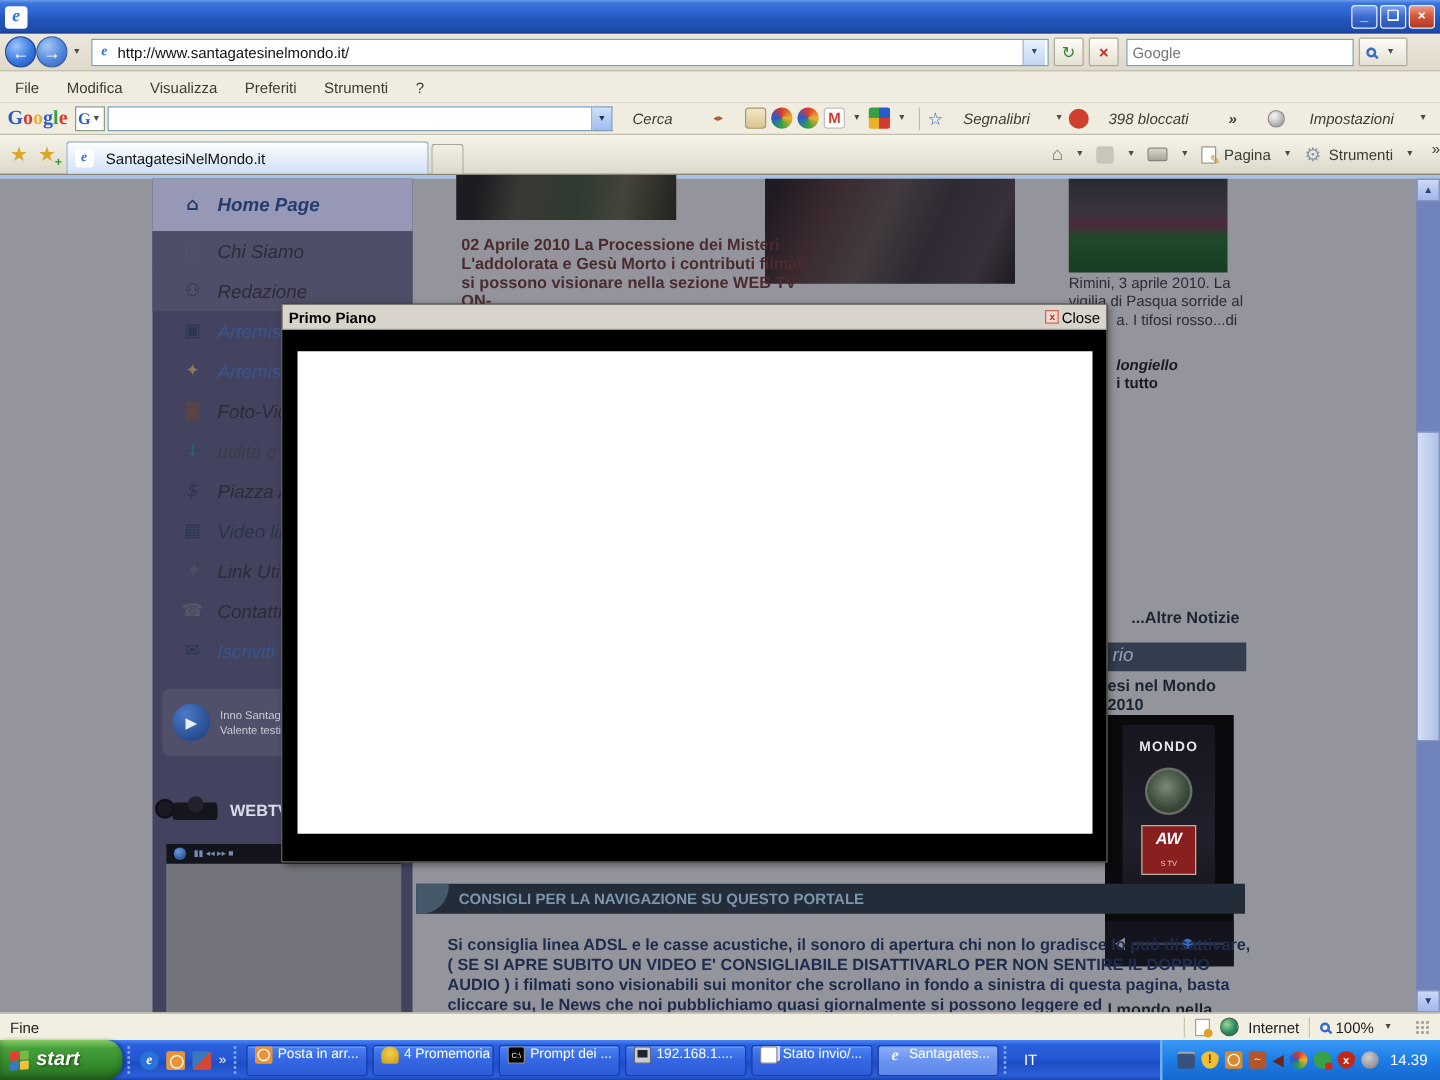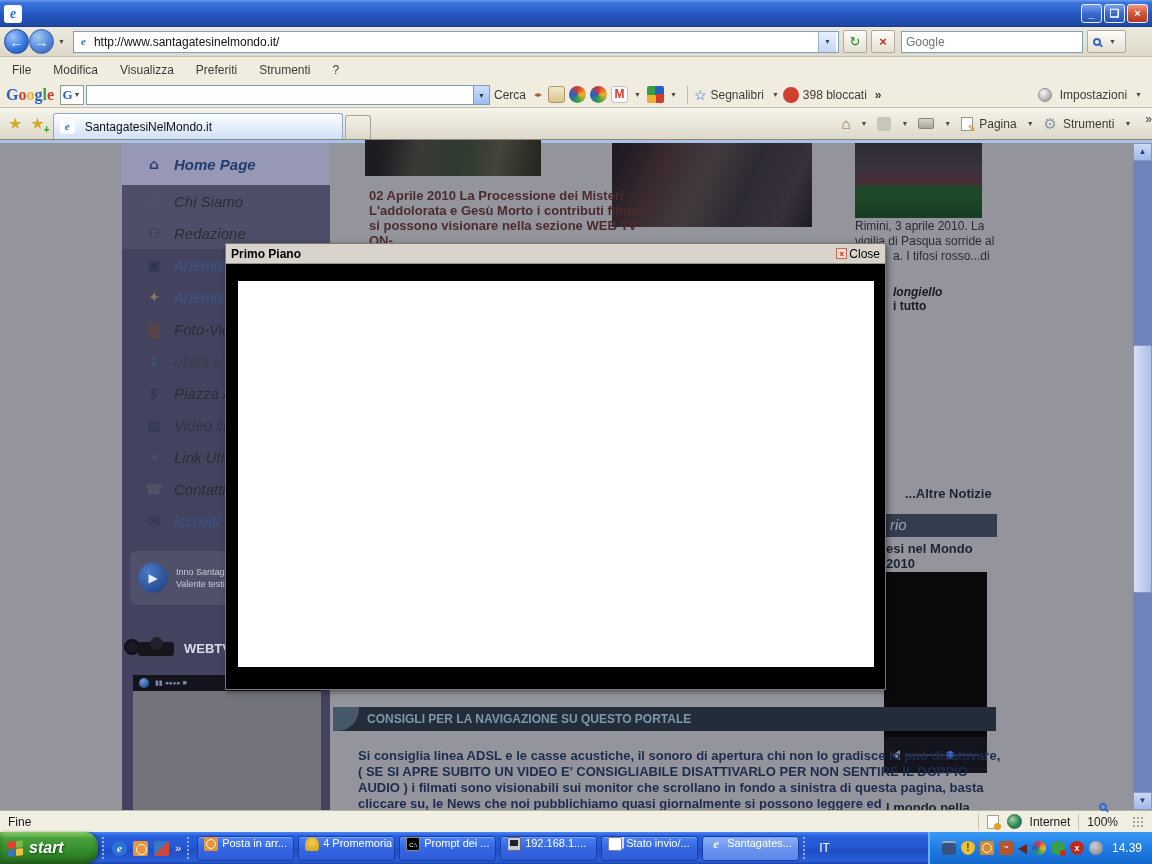--- a/index.html
+++ b/index.html
@@ -55,21 +55,21 @@
     border-bottom:1px solid #c2beae; display:flex; align-items:center; padding:0 6px; }
   .glogo { font:bold 16px "Liberation Serif",serif; letter-spacing:0; margin-right:6px; }
   .c-blue{color:#2a5cc8;} .c-red{color:#d53a2f;} .c-yel{color:#ecb02f;} .c-grn{color:#35a045;}
   .gbox { width:24px; height:20px; border:1px solid #8aa08a; background:#fff; display:flex; align-items:center; justify-content:center;
     font:bold 13px "Liberation Serif",serif; color:#2a5cc8; margin-right:2px; }
   .gbox .drop{ padding:0 1px; }
   .ginput { width:388px; height:20px; background:#fff; border:1px solid #7f9db9; }
   .ginput input{ width:100%; height:100%; border:none; outline:none; background:transparent; font-size:12px; }
   .gdrop { width:16px; height:20px; background:linear-gradient(180deg,#cfe0fa,#9cbcf0); border:1px solid #7f9db9; border-left:none;
     font-size:7px; color:#234; text-align:center; line-height:20px; }
-  .gtxt { font-size:12px; color:#3c3c34; margin:0 4px; }
+  .gtxt { font-size:12px; color:#3c3c34; margin:0 16px;font-style:italic; }
   .gico { width:17px; height:17px; border-radius:3px; margin:0 2px; display:inline-block; }
   .ico-news { background:linear-gradient(180deg,#f4e8c8,#d8c490); border:1px solid #a89868; }
   .ico-swirl { border-radius:50%; background:conic-gradient(#d53a2f,#ecb02f,#35a045,#2a5cc8,#d53a2f); }
   .ico-gmail { background:#fff; border:1px solid #c0c0c0; color:#d53a2f; font:bold 12px "Liberation Sans",sans-serif; text-align:center; line-height:15px; }
   .ico-cube { background:conic-gradient(#2a5cc8 0 25%, #d53a2f 0 50%, #ecb02f 0 75%, #35a045 0); border-radius:2px; }
   .gsep { width:1px; height:18px; background:#c0bcac; margin:0 6px; }
   .gstar { color:#2a5cc8; font-size:14px; }
   .ico-block { width:16px; height:16px; border-radius:50%; background:#d04030; color:#fff; font-size:9px; text-align:center; line-height:16px; }
   .gright { margin-left:auto; display:flex; align-items:center; }
   .ico-sphere { width:14px; height:14px; border-radius:50%; background:radial-gradient(circle at 35% 30%,#f8f8f8,#b8b8b8 60%,#888); border:1px solid #909090; margin-right:4px; }
@@ -183,21 +183,21 @@
   .modal-white { position:absolute; left:12px; top:17px; width:636px; height:386px; background:#fff; }
 
   
   .statusbar { position:absolute; top:810px; left:0; width:1152px; height:22px; background:#f1efe2;
     border-top:1px solid #b8b4a4; display:flex; align-items:center; padding:0 8px; font-size:12px; color:#1a1a1a; }
   .st-right { margin-left:auto; display:flex; align-items:center; gap:8px; }
   .st-sep { width:1px; height:16px; background:#c8c4b4; }
   .ico-lockpage { width:12px; height:14px; background:#fff; border:1px solid #a8a494; position:relative; }
   .ico-lockpage::after { content:""; position:absolute; right:-3px; bottom:-2px; width:7px; height:7px; border-radius:50%; background:#e0a030; }
   .ico-globe { width:15px; height:15px; border-radius:50%; background:radial-gradient(circle at 35% 35%,#9fd49f,#2e8b57 55%,#1a5c8a); border:1px solid #3a6a4a; }
-  .zoomgrp { display:flex; align-items:center; gap:4px;flex-direction:column; }
+  .zoomgrp { display:flex; align-items:center; gap:4px; }
   .grip { width:12px; height:12px; margin-left:6px;
     background:radial-gradient(circle,#a8a494 1px,transparent 1.5px) 0 0/4px 4px; }
 
   
   .taskbar { position:absolute; top:832px; left:0; width:1152px; height:32px;
     background:linear-gradient(180deg,#4a86f8 0%,#2a60dd 12%,#2456d2 50%,#1f4cc2 55%,#2a5fd8 90%,#1a44b0 100%);
     display:flex; align-items:center; }
   .startbtn { width:98px; height:32px; border-radius:0 14px 14px 0; display:flex; align-items:center; gap:6px; padding-left:8px;
     background:linear-gradient(180deg,#8cd06a 0%,#48a03c 20%,#338c2c 60%,#27701f 100%);
     box-shadow:inset 0 -3px 6px rgba(0,0,0,.25), 2px 0 3px rgba(0,0,0,.3); }
@@ -437,20 +437,28 @@
     </div>
 
     <div class="altre">...Altre Notizie</div>
     <div class="sechdr">rio</div>
     <div class="vtitle">
       <span>esi nel Mondo</span><br>
       <span>2010</span>
     </div>
 
     <div class="rplayer">
+      <div class="cover">
+        <div class="cover-title">MONDO</div>
+        <div class="emblem"></div>
+        <div class="awlogo">
+          <span class="aw">AW</span><br>
+          <span class="awtv">S TV</span>
+        </div>
+      </div>
       <div class="rctrl">
         <span class="spk"></span>
         <span class="slider">
             <span class="knob"></span>
           </span>
       </div>
     </div>
 
     <div class="below-video">
       <span>l mondo nella</span><br>

